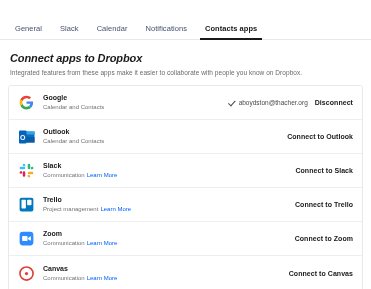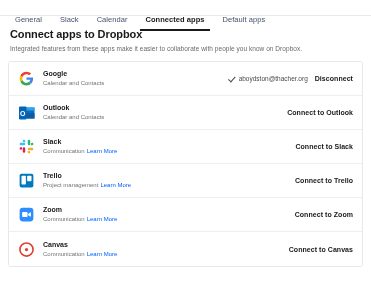--- a/index.html
+++ b/index.html
@@ -13,22 +13,22 @@
   #app {
     width: 371px; height: 289px;
     position: relative;
     overflow: hidden;
     background: #ffffff;
   }
 
   
   .tabbar {
     display: flex;
-    align-items: flex-start;
-    height: 16px;
+    align-items: flex-end;
+    height: 40px;
     padding: 12px 0 0 6px;
     border-bottom: 1px solid #e6e8eb;
   }
   .tab {
     font-size: 7.5px;
     color: #42526e;
     padding: 3px 9px 6px 9px;
     white-space: nowrap;
     position: relative;
     letter-spacing: 0.05px;
@@ -47,20 +47,21 @@
 
   
   .page-head {
     padding: 12px 10px 0 10px;
   }
   .page-title {
     font-size: 11px;
     font-weight: bold;
     color: #1a1918;
     letter-spacing: -0.1px;
+    font-style: italic;
   }
   .page-sub {
     margin-top: 5px;
     font-size: 6.5px;
     color: #6b6a67;
     letter-spacing: 0.05px;
   }
 
   
   .app-list {
@@ -161,22 +162,22 @@
 </style>
 </head>
 <body>
 
 <div id="app">
 
   <div class="tabbar">
     <div class="tab"><span>General</span></div>
     <div class="tab"><span>Slack</span></div>
     <div class="tab"><span>Calendar</span></div>
-    <div class="tab active"><span>Connected apps</span></div>
-    <div class="tab"><span>Default apps</span></div>
+    <div class="tab"><span>Notifications</span></div>
+    <div class="tab active"><span>Contacts apps</span></div>
   </div>
 
   <div class="page-head">
     <div class="page-title">Connect apps to Dropbox</div>
     <div class="page-sub">Integrated features from these apps make it easier to collaborate with people you know on Dropbox.</div>
   </div>
 
   <div class="app-list">
 
     <div class="app-row">

